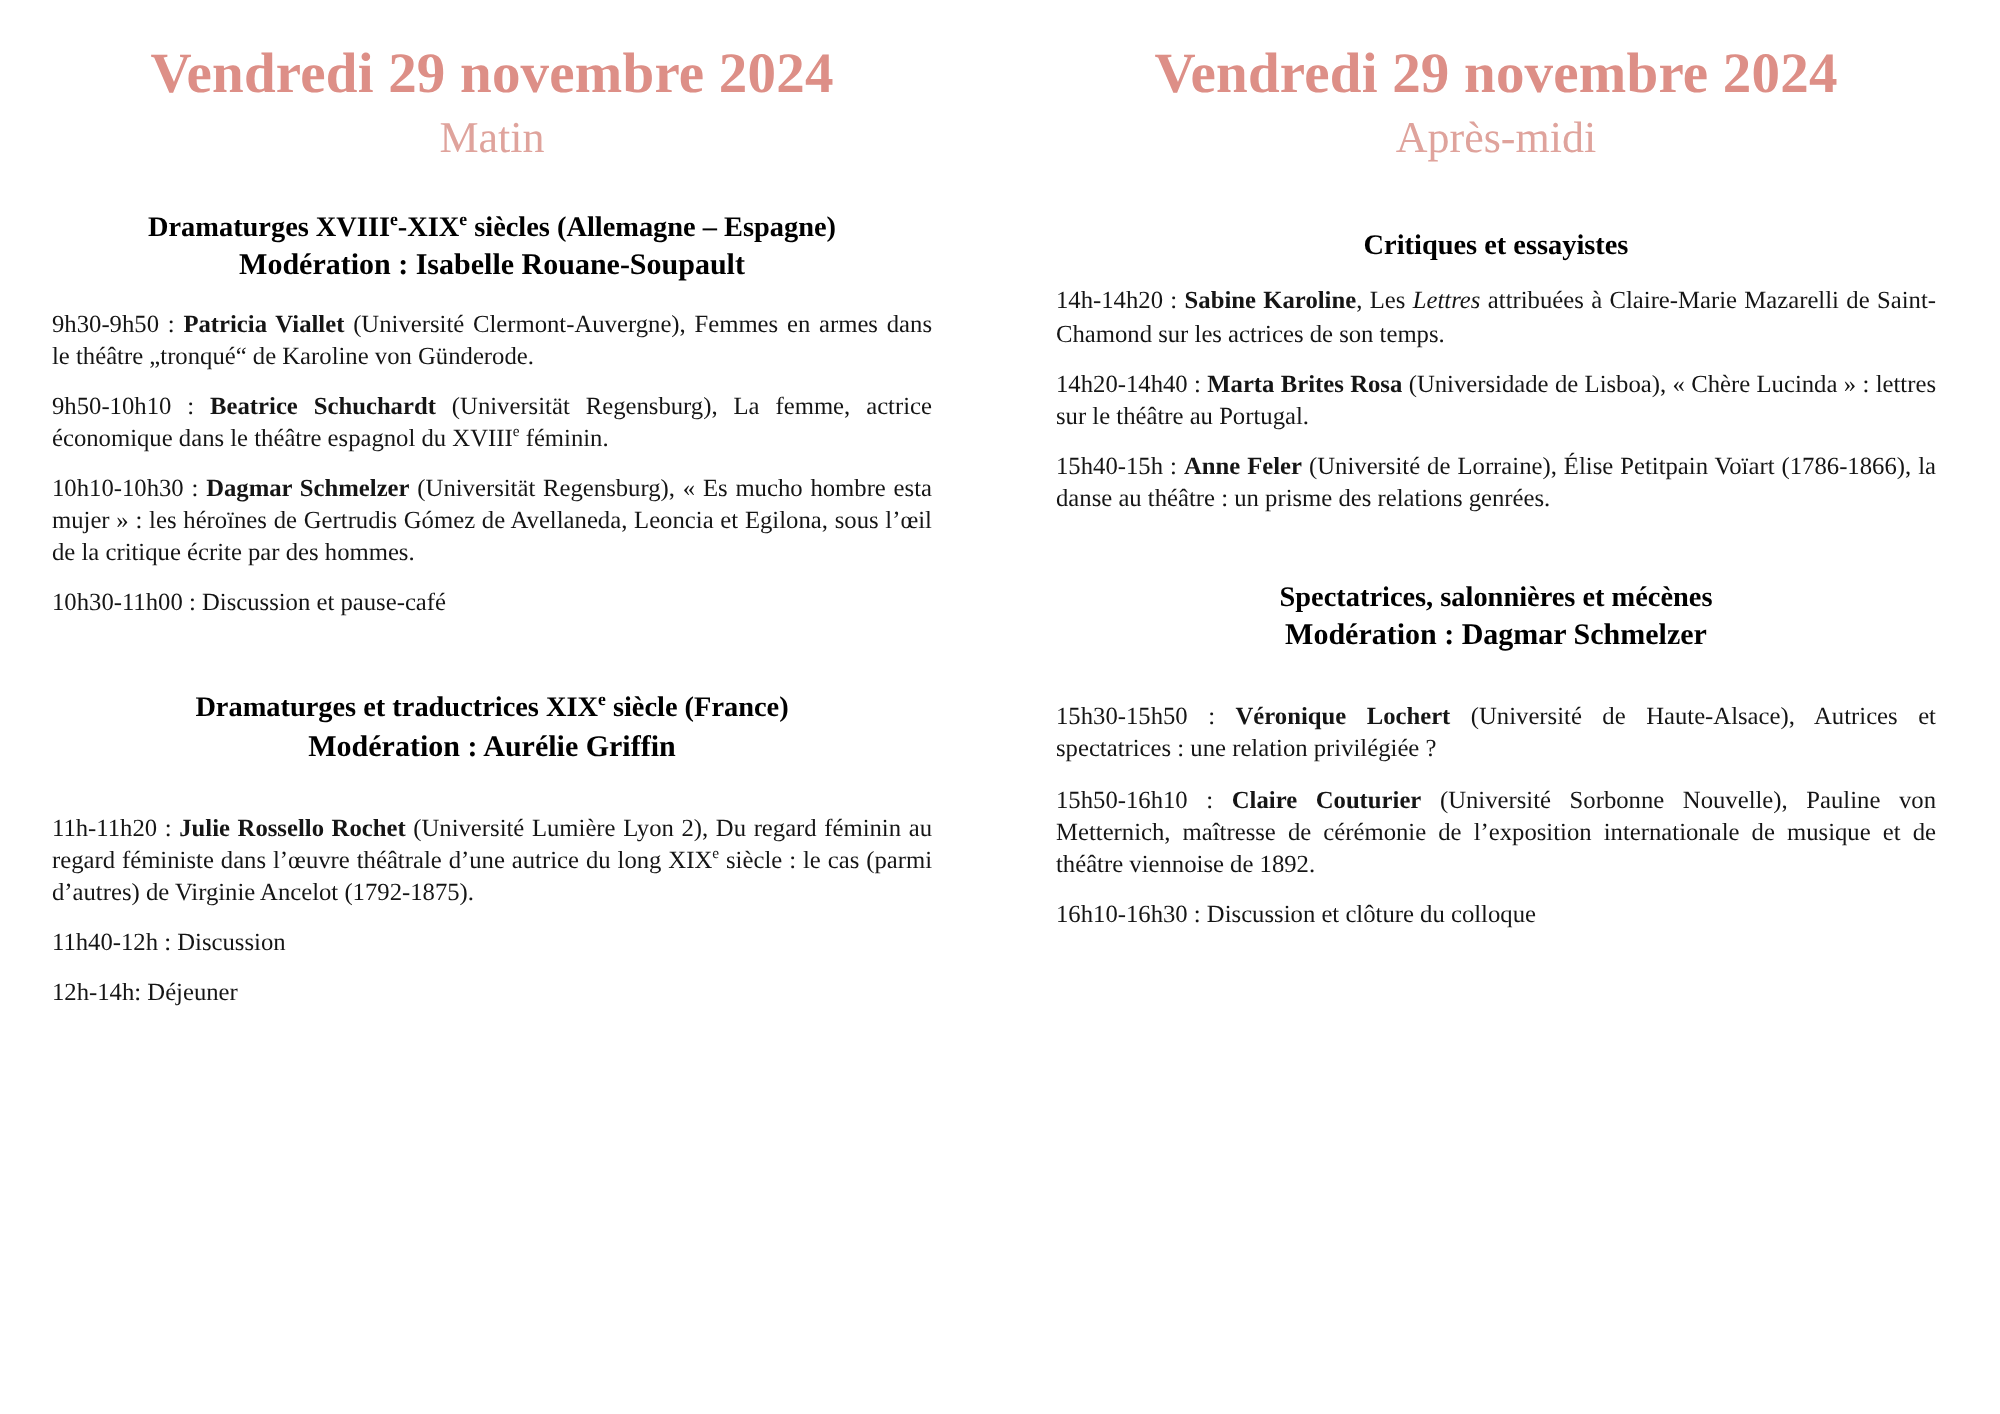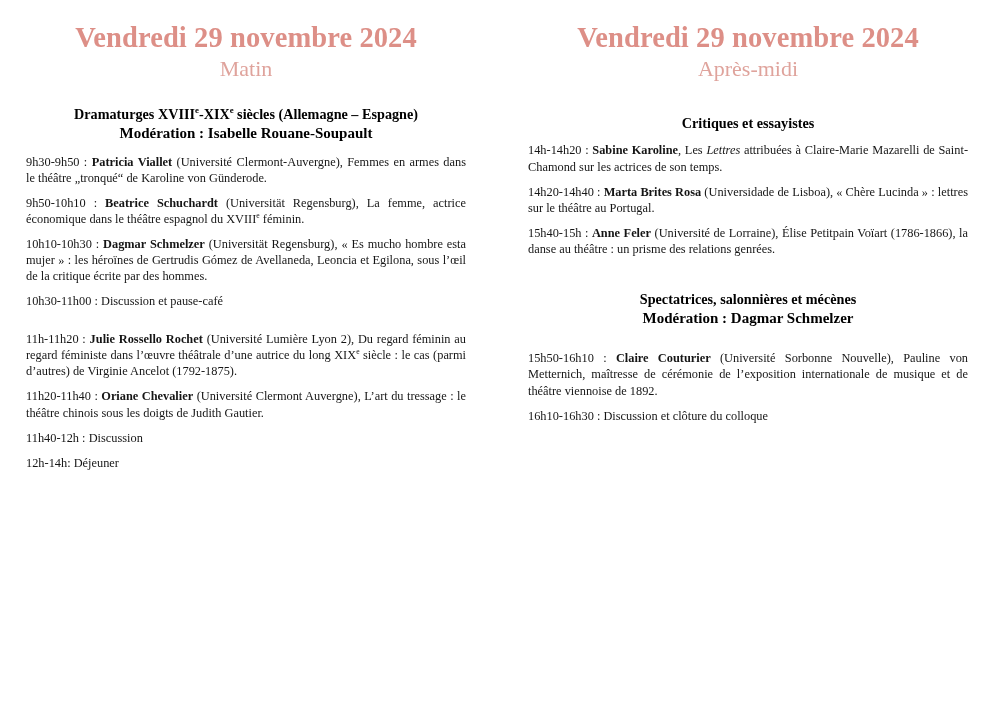--- a/index.html
+++ b/index.html
@@ -128,25 +128,28 @@
       <div class="entries">
         <p class="entry"><span>9h30-9h50 : </span><span class="speaker">Patricia Viallet</span><span> (Université Clermont-Auvergne), Femmes en armes dans le théâtre „tronqué“ de Karoline von Günderode.</span></p>
 
         <p class="entry"><span>9h50-10h10 : </span><span class="speaker">Beatrice Schuchardt</span><span> (Universität Regensburg), La femme, actrice économique dans le théâtre espagnol du XVIII</span><sup>e</sup><span> féminin.</span></p>
 
         <p class="entry"><span>10h10-10h30 : </span><span class="speaker">Dagmar Schmelzer</span><span> (Universität Regensburg), « Es mucho hombre esta mujer » : les héroïnes de Gertrudis Gómez de Avellaneda, Leoncia et Egilona, sous l’œil de la critique écrite par des hommes.</span></p>
 
         <p class="entry"><span>10h30-11h00 : Discussion et pause-café</span></p>
       </div>
 
+      <div class="session session-block-2">
+        <div class="session-head"><span>Dramaturges et traductrices XIX</span><sup>e</sup><span> siècle (France)</span></div>
+        <div class="session-mod">Modération : Aurélie Griffin</div>
+      </div>
 
       <div class="entries entries-tight">
         <p class="entry"><span>11h-11h20 : </span><span class="speaker">Julie Rossello Rochet</span><span> (Université Lumière Lyon 2), Du regard féminin au regard féministe dans l’œuvre théâtrale d’une autrice du long XIX</span><sup>e</sup><span> siècle : le cas (parmi d’autres) de Virginie Ancelot (1792-1875).</span></p>
 
-        <p class="entry"><span>11h20-11h40 : </span><span class="speaker">Oriane Chevalier</span><span> (Université Clermont Auvergne), L’art du tressage : le théâtre chinois sous les doigts de Judith Gautier.</span></p>
 
         <p class="entry"><span>11h40-12h : Discussion</span></p>
 
         <p class="entry"><span>12h-14h: Déjeuner</span></p>
       </div>
     </div>
 
     <div class="column column-right">
 
       <div class="day-title">Vendredi 29 novembre 2024</div>
@@ -164,20 +167,21 @@
         <p class="entry"><span>15h40-15h : </span><span class="speaker">Anne Feler</span><span> (Université de Lorraine), Élise Petitpain Voïart (1786-1866), la danse au théâtre : un prisme des relations genrées.</span></p>
 
       </div>
 
       <div class="session session-block-r2">
         <div class="session-head">Spectatrices, salonnières et mécènes</div>
         <div class="session-mod">Modération : Dagmar Schmelzer</div>
       </div>
 
       <div class="entries entries-tight">
+        <p class="entry"><span>15h30-15h50 : </span><span class="speaker">Véronique Lochert</span><span> (Université de Haute-Alsace), Autrices et spectatrices : une relation privilégiée ?</span></p>
 
         <p class="entry"><span>15h50-16h10 : </span><span class="speaker">Claire Couturier</span><span> (Université Sorbonne Nouvelle), Pauline von Metternich, maîtresse de cérémonie de l’exposition internationale de musique et de théâtre viennoise de 1892.</span></p>
 
         <p class="entry"><span>16h10-16h30 : Discussion et clôture du colloque</span></p>
       </div>
     </div>
 
   </div>
 </div>
 

